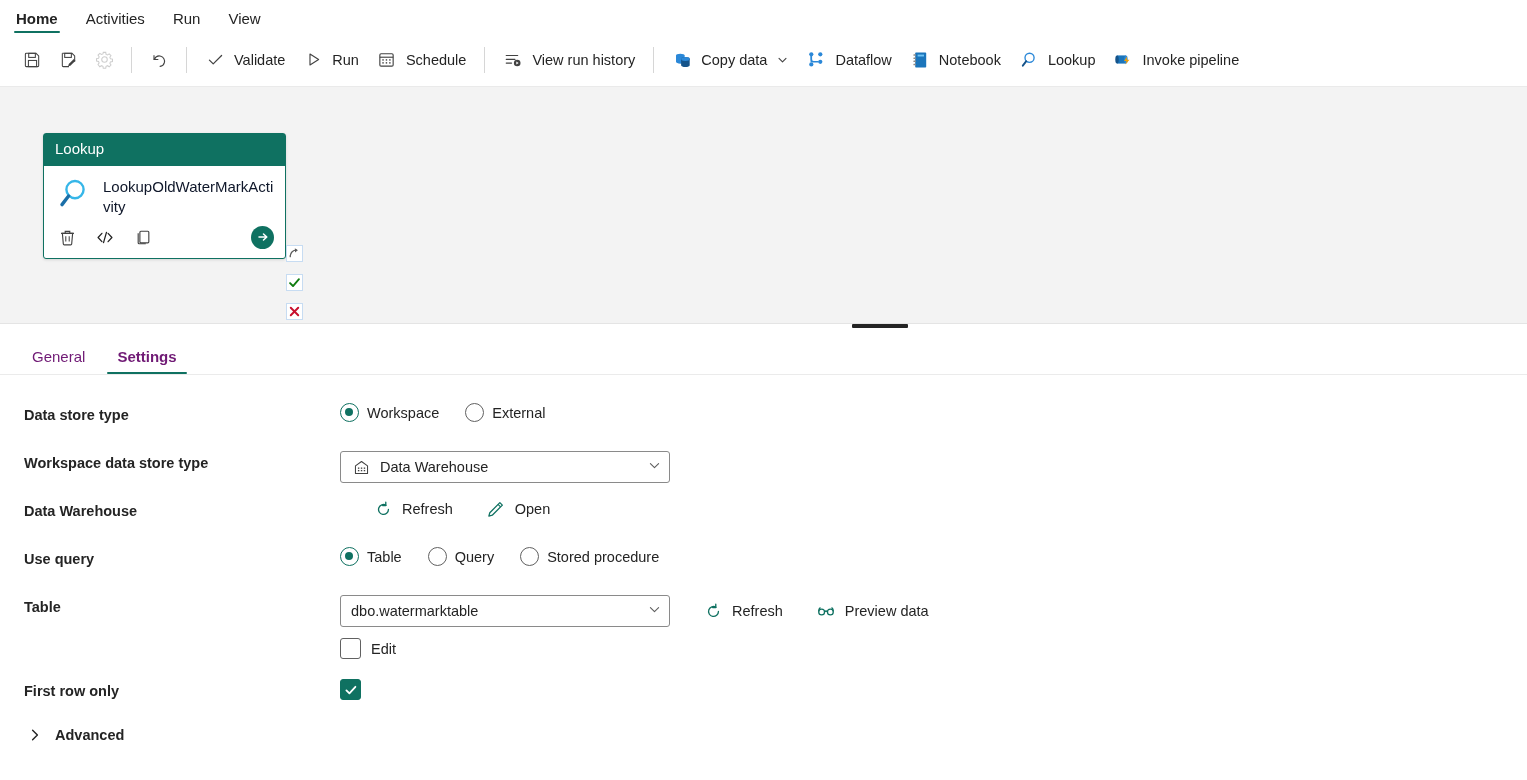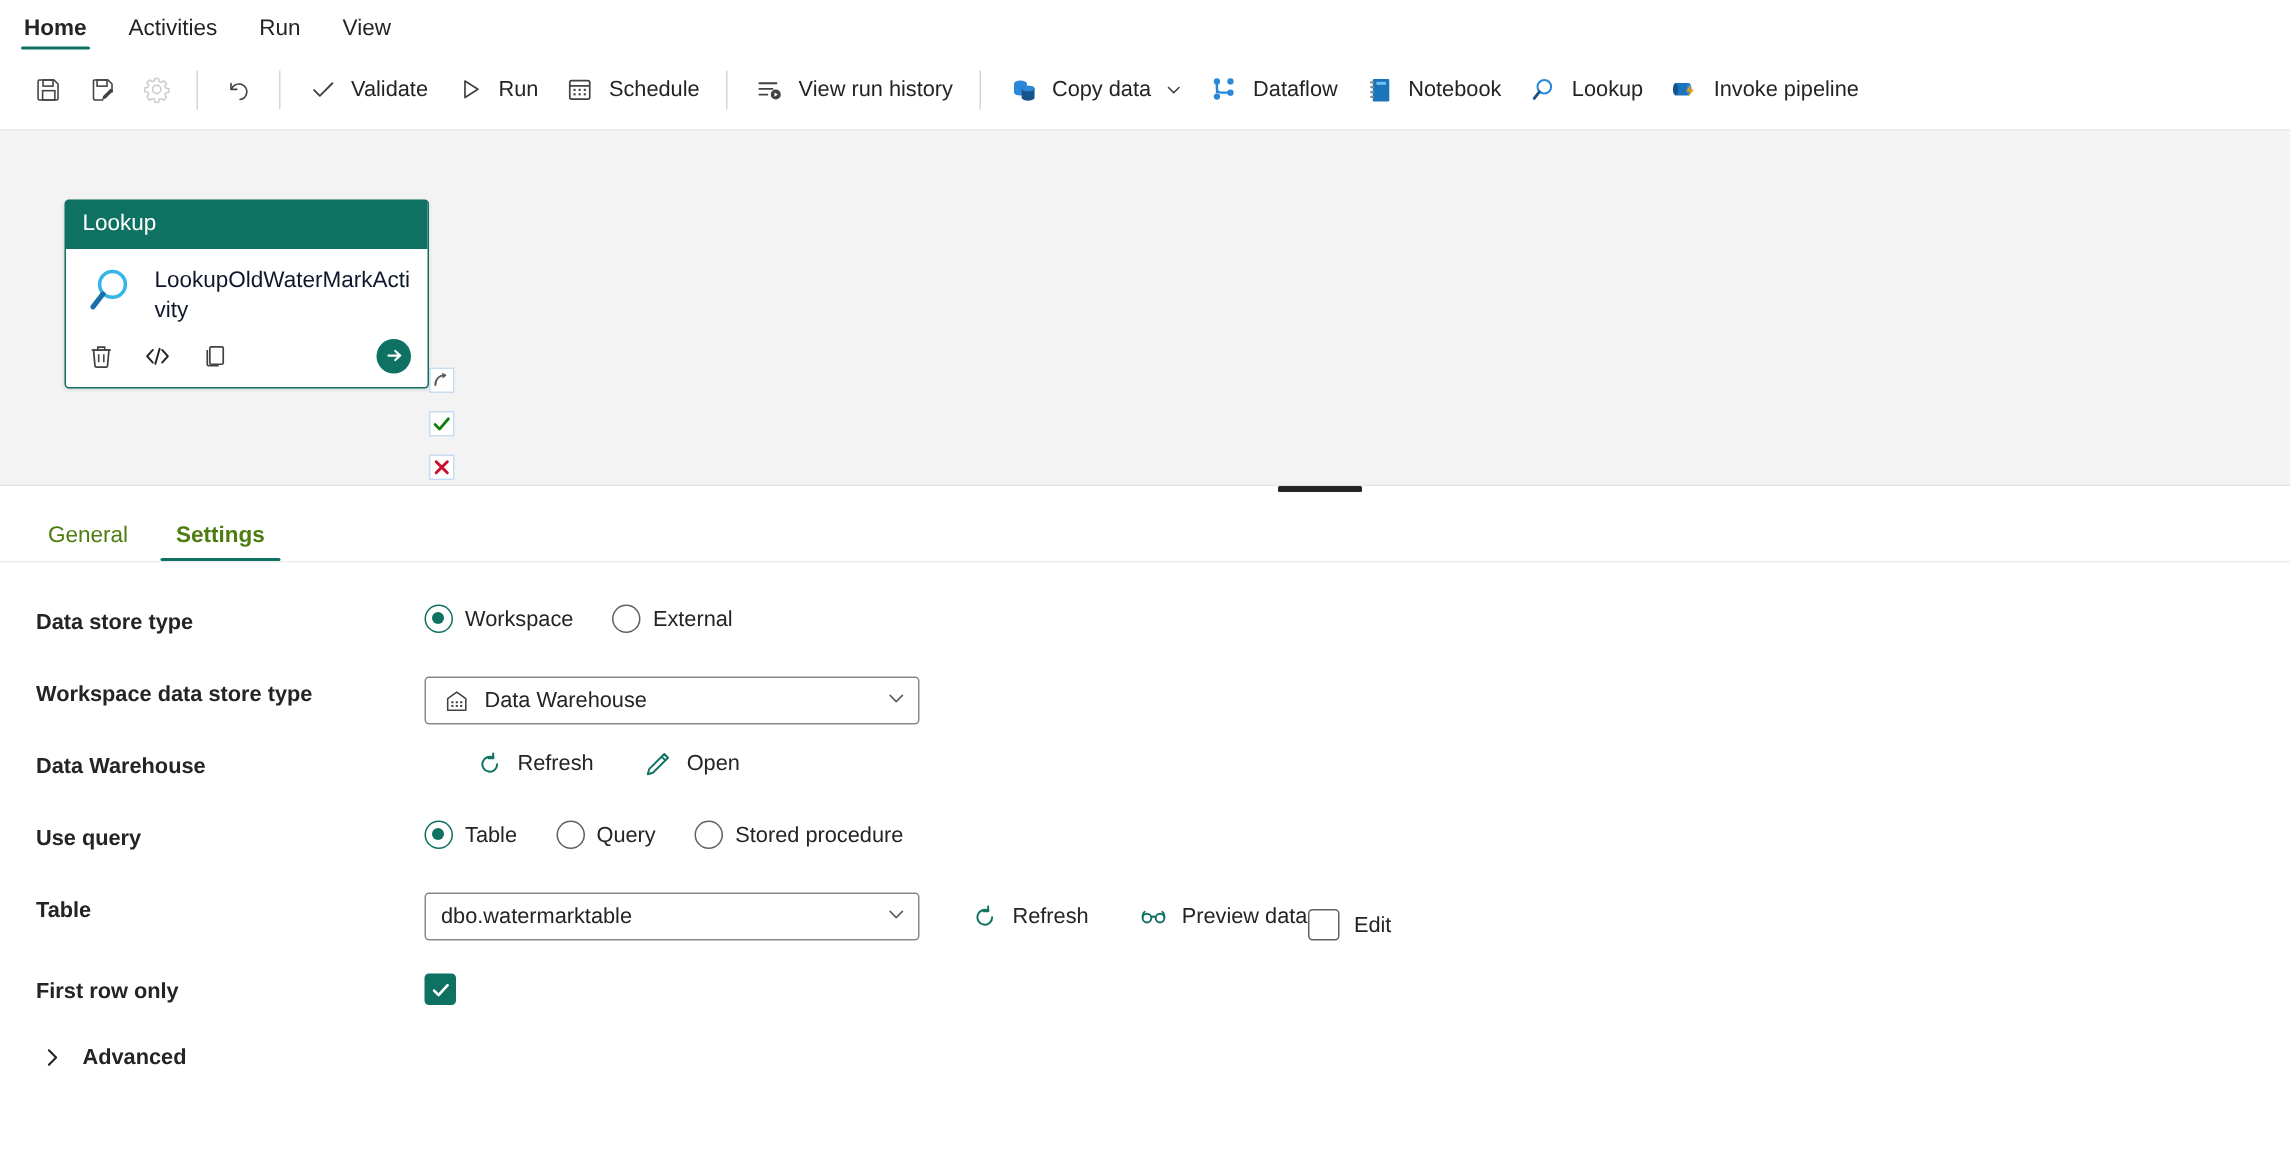--- a/index.html
+++ b/index.html
@@ -171,21 +171,21 @@
     display: flex;
     align-items: flex-end;
     padding-left: 22px;
     height: 46px;
     background: #ffffff;
     border-bottom: 1px solid #ebebeb;
   }
   .dtab {
     position: relative;
     font-size: 15px;
-    color: #4d7c0f;
+    color: #701a75;
     padding: 0 10px 9px 10px;
     margin-right: 12px;
     cursor: pointer;
   }
   .dtab.active { font-weight: bold; }
   .dtab.active::after {
     content: "";
     position: absolute;
     left: 0; right: 0; bottom: 0;
     height: 2.5px;
@@ -200,21 +200,21 @@
     height: 395px;
     overflow: hidden;
   }
   .frow {
     display: flex;
     align-items: flex-start;
     min-height: 34px;
     margin-bottom: 14px;
   }
   .flabel {
-    width: 283px;
+    width: 340px;
     padding-left: 24px;
     font-size: 14.5px;
     font-weight: bold;
     color: #242424;
     padding-top: 4px;
   }
   .fctrl { display: flex; align-items: center; flex-wrap: wrap; gap: 0; }
 
   .radio-group { display: flex; align-items: center; gap: 26px; }
   .radio { display: flex; align-items: center; gap: 8px; cursor: pointer; font-size: 14.5px; }
@@ -624,21 +624,21 @@
         <div class="radio">
           <span class="radio-mark"></span>
           <span>Stored procedure</span>
         </div>
       </div>
     </div>
   </div>
 
   <div class="frow">
     <div class="flabel">Table</div>
-    <div class="fctrl" style="flex-direction:row; align-items:flex-start;">
+    <div class="fctrl" style="flex-direction:column; align-items:flex-start;">
       <div style="display:flex; align-items:center;">
         <div class="select">
           <span class="sel-val">dbo.watermarktable</span>
           <span class="sel-chev">
             <svg width="13" height="13" viewBox="0 0 13 13">
                 <path d="M2.4 4.6 6.5 8.7l4.1-4.1" fill="none" stroke="#424242" stroke-width="1.1" stroke-linecap="round" stroke-linejoin="round"></path>
               </svg>
           </span>
         </div>
         <div class="link-act">

